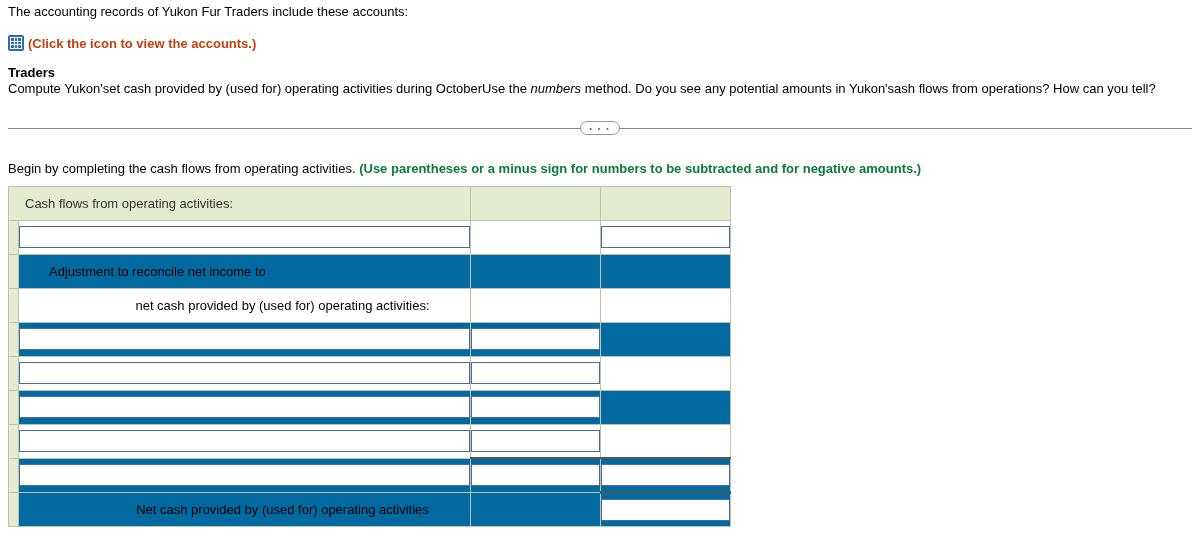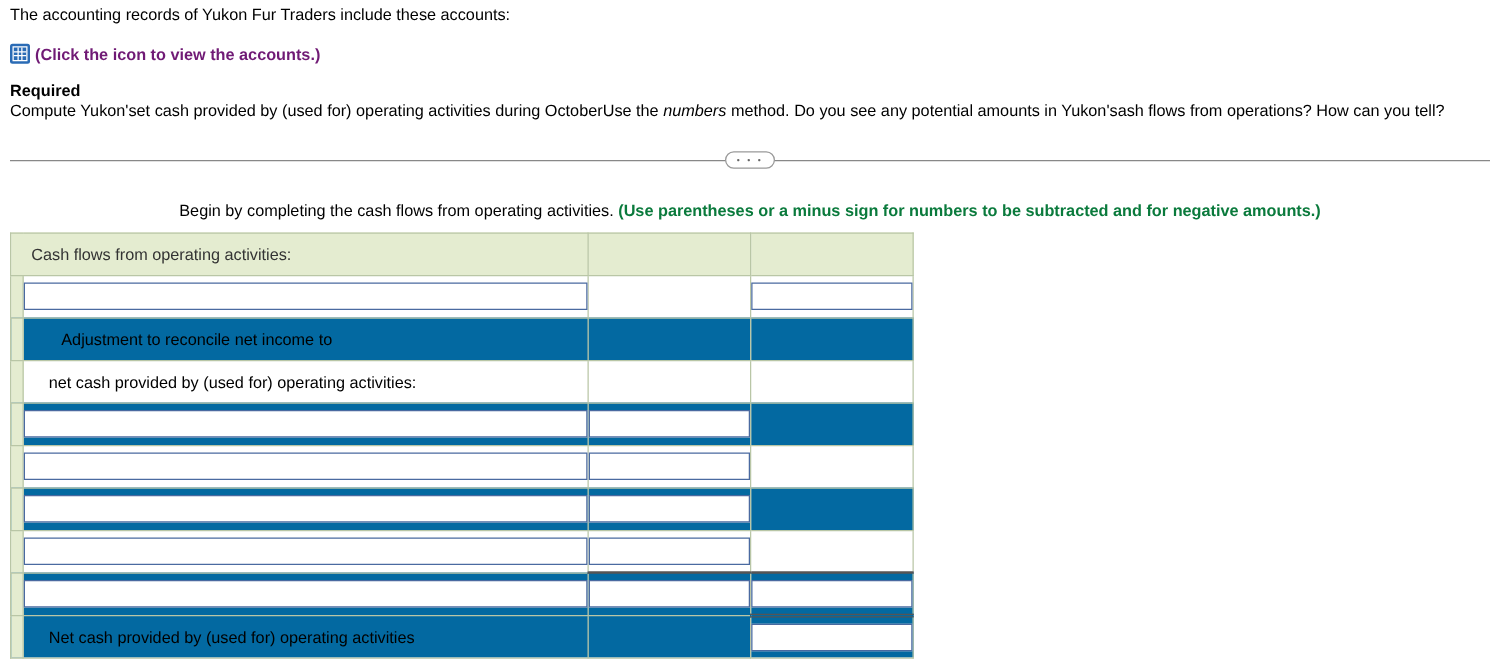--- a/index.html
+++ b/index.html
@@ -9,21 +9,21 @@
       color: #000;
       background: #fff;
       padding: 4px 8px;
       width: 1200px;
     }
     .intro-text { margin-bottom: 16px; }
     .click-link {
       display: flex;
       align-items: center;
       gap: 4px;
-      color: #701a75;
+      color: #c2410c;
       font-weight: bold;
       margin-bottom: 14px;
     }
     .table-icon {
       display: inline-block;
       width: 16px;
       height: 16px;
       background: #2a6bb5;
       position: relative;
       border-radius: 2px;
@@ -62,21 +62,21 @@
       width: 40px;
       height: 14px;
       display: flex;
       align-items: center;
       justify-content: center;
       font-size: 7px;
       letter-spacing: 2px;
       color: #666;
       cursor: pointer;
     }
-    .instruction { margin-bottom: 10px; text-align: center; }
+    .instruction { margin-bottom: 10px; }
     .green-text { color: #0a7a3c; font-weight: bold; }
     .worksheet {
       border-collapse: collapse;
       margin-top: 6px;
     }
     .worksheet td {
       border: 1px solid #b9c6a6;
       padding: 0;
       vertical-align: middle;
       height: 34px;
@@ -86,21 +86,21 @@
     .col-amt2 { width: 130px; }
     .row-alt { background: #0369a1; }
     .row-plain { background: #fff; }
     .header-row td {
       background: #e4ecd0;
       padding-left: 6px;
       color: #333;
     }
     .label-text { padding-left: 10px; display: block; }
     .label-text.ind1 { padding-left: 30px; }
-    .label-text.ind2 { padding-left: 20px; }
+    .label-text.ind2 { padding-left: 76px; text-align: center; }
     .input-cell {
       padding: 2px 4px;
     }
     .txt-input {
       width: 100%;
       height: 22px;
       border: 1px solid #4a6aa0;
       background: #fff;
       padding: 0 4px;
       font-family: inherit;
@@ -127,21 +127,21 @@
 </head>
 <body>
 
 <div class="intro-text">The accounting records of Yukon Fur Traders include these accounts:</div>
 
 <div class="click-link">
   <span class="table-icon"></span>
   <span>(Click the icon to view the accounts.)</span>
 </div>
 
-<div class="required-head">Required</div>
+<div class="required-head">Traders</div>
 <div class="req-body">
   <span>Compute Yukon'set cash provided by (used for) operating activities during OctoberUse the </span><span class="italic">numbers</span><span> method. Do you see any potential amounts in Yukon'sash flows from operations? How can you tell?</span>
 </div>
 
 <div class="divider-wrap">
   <hr class="divider-line">
   <div class="dots-pill">• • •</div>
 </div>
 
 <div class="instruction">

